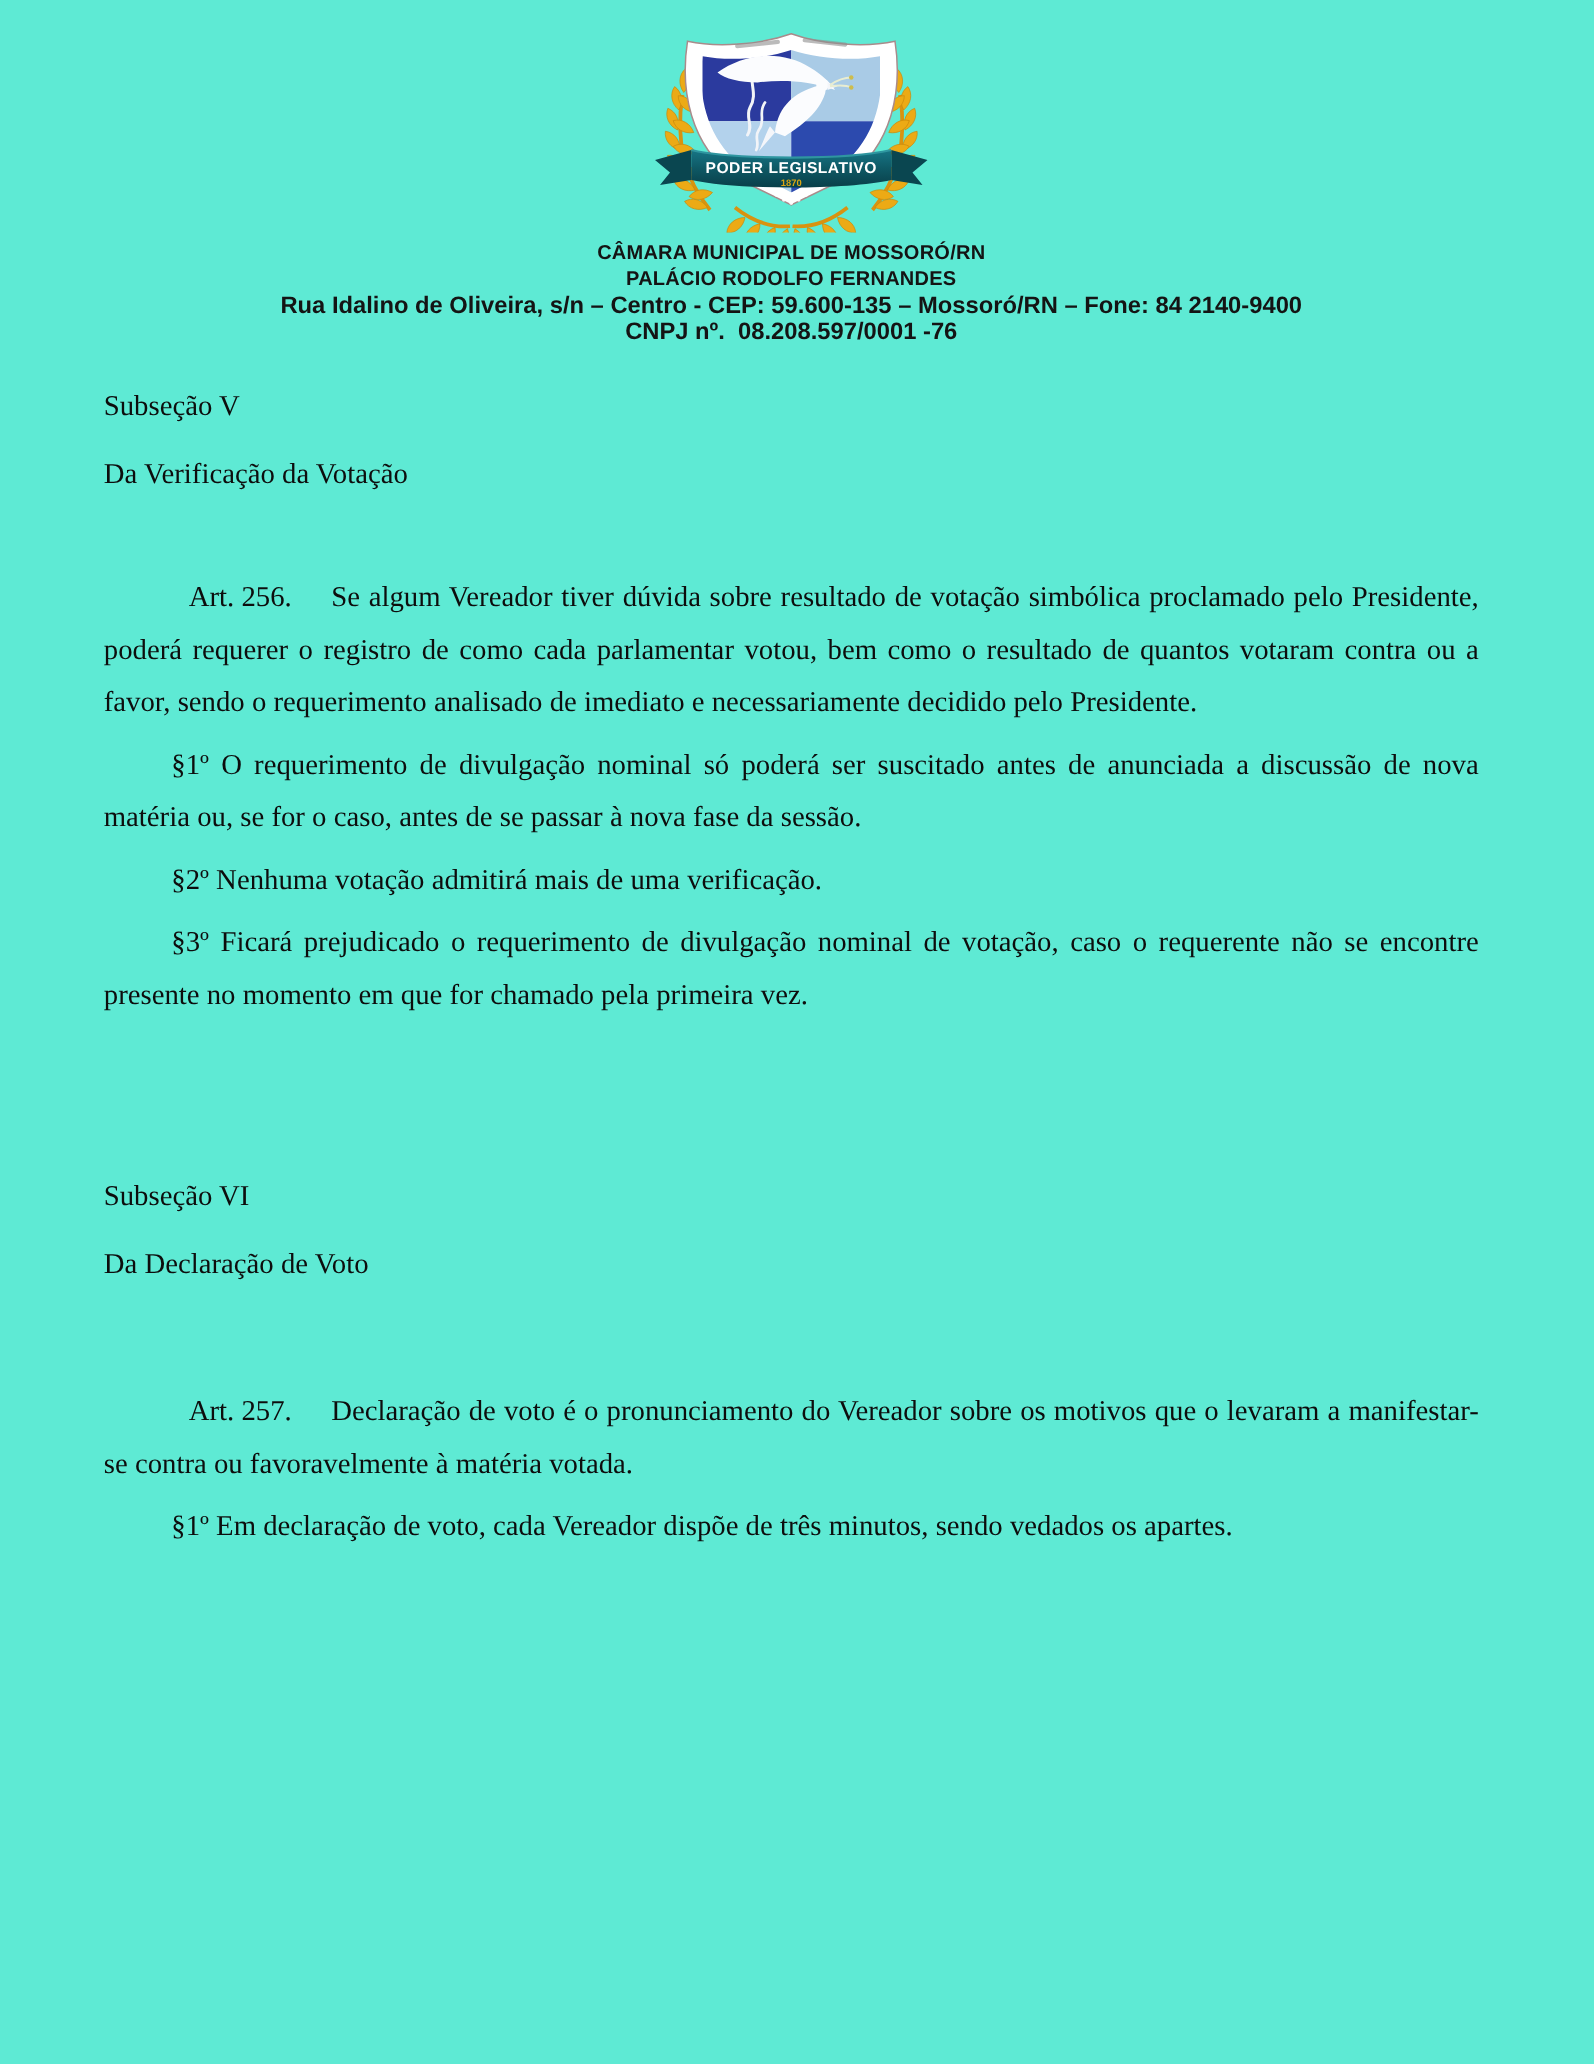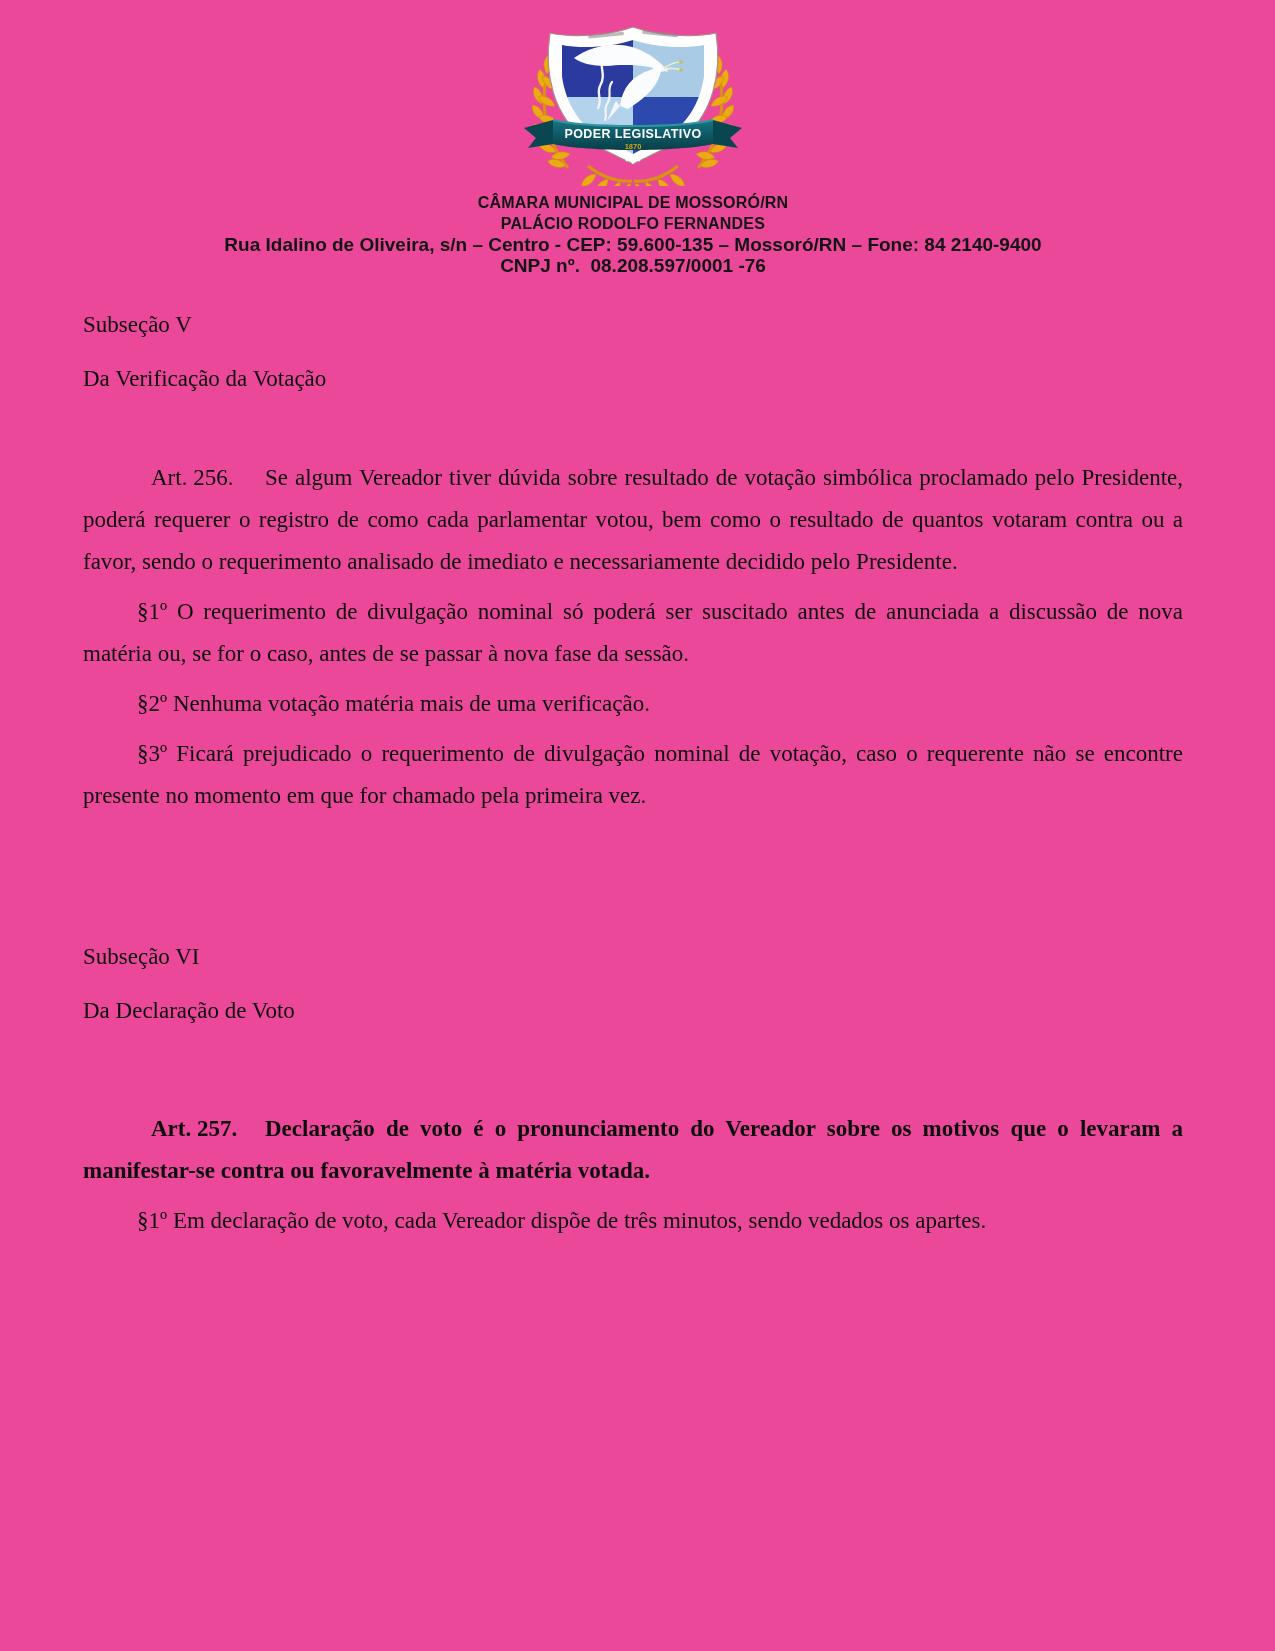--- a/index.html
+++ b/index.html
@@ -1,20 +1,20 @@
 <!DOCTYPE html>
 <html><head>
 <meta charset="utf-8">
 <style>
   html, body { margin: 0; padding: 0; background: #ffffff; }
   .page {
     position: relative;
     width: 1275px;
     height: 1651px;
-    background: #ec4899;
+    background: #5eead4;
     color: #0d0d0d;
     overflow: hidden;
     font-family: "Liberation Serif", serif;
   }
   .content {
     position: absolute;
     left: 83px;
     top: 0;
     width: 1100px;
   }
@@ -45,21 +45,21 @@
   p.body-par {
     font-size: 23px;
     line-height: 42px;
     text-align: justify;
     margin: 0 0 8px 0;
     color: #0d0d0d;
   }
   p.art { text-indent: 34px; }
   p.par { text-indent: 54px; }
   p.first-art { margin-top: 62px; }
-  p.first-art-6 { margin-top: 81px; font-weight: bold; }
+  p.first-art-6 { margin-top: 81px; }
   p.last-par { margin-top: 8px; }
   .artnum { display: inline-block; width: 148px; }
 </style>
 </head>
 <body>
 
 <div class="page">
   <div class="content">
 
     <header class="doc-header">
@@ -179,21 +179,21 @@
     </header>
 
     <main>
       <h2 class="subsec subsec-5">Subseção V</h2>
       <h2 class="subsec subtitle-5">Da Verificação da Votação</h2>
 
       <p class="body-par art first-art"><span class="artnum">Art. 256.</span><span>Se algum Vereador tiver dúvida sobre resultado de votação simbólica proclamado pelo Presidente, poderá requerer o registro de como cada parlamentar votou, bem como o resultado de quantos votaram contra ou a favor, sendo o requerimento analisado de imediato e necessariamente decidido pelo Presidente.</span></p>
 
       <p class="body-par par"><span>§1º</span> <span>O requerimento de divulgação nominal só poderá ser suscitado antes de anunciada a discussão de nova matéria ou, se for o caso, antes de se passar à nova fase da sessão.</span></p>
 
-      <p class="body-par par"><span>§2º</span> <span>Nenhuma votação matéria mais de uma verificação.</span></p>
+      <p class="body-par par"><span>§2º</span> <span>Nenhuma votação admitirá mais de uma verificação.</span></p>
 
       <p class="body-par par"><span>§3º</span> <span>Ficará prejudicado o requerimento de divulgação nominal de votação, caso o requerente não se encontre presente no momento em que for chamado pela primeira vez.</span></p>
 
 
       <h2 class="subsec subsec-6">Subseção VI</h2>
       <h2 class="subsec subtitle-6">Da Declaração de Voto</h2>
 
       <p class="body-par art first-art-6"><span class="artnum">Art. 257.</span><span>Declaração de voto é o pronunciamento do Vereador sobre os motivos que o levaram a manifestar-se contra ou favoravelmente à matéria votada.</span></p>
 
 

